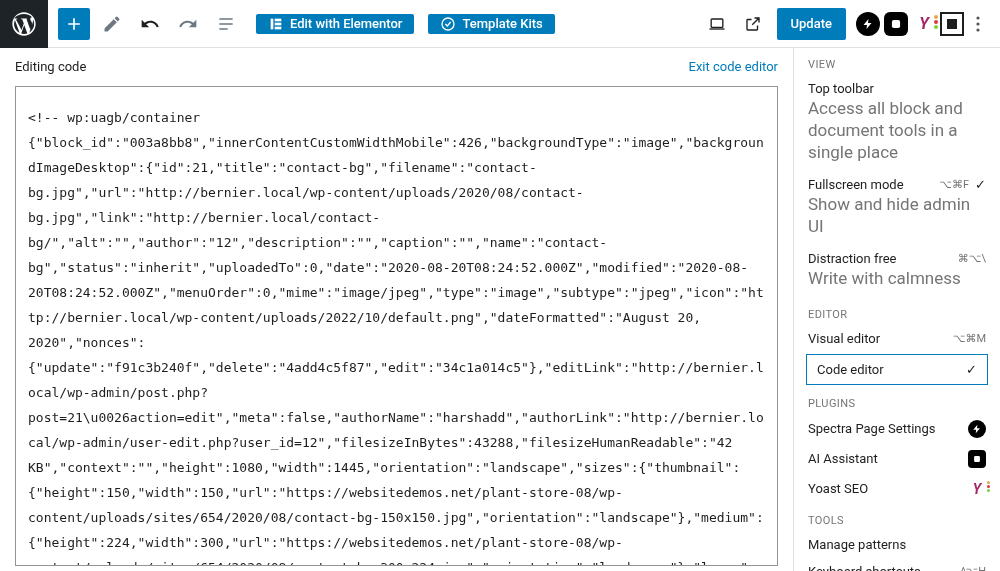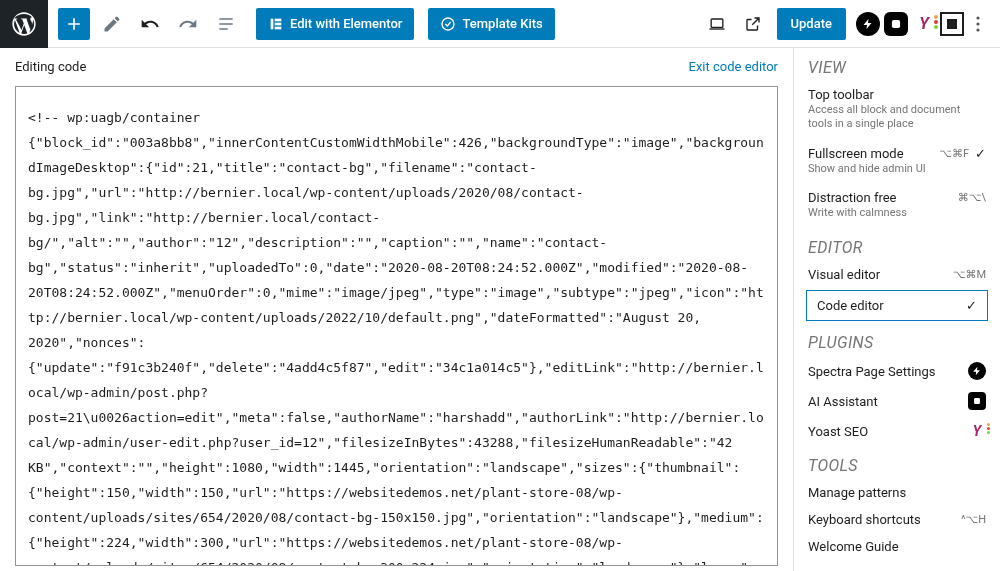--- a/index.html
+++ b/index.html
@@ -5,43 +5,43 @@
   * { box-sizing: border-box; margin: 0; padding: 0; font-family: -apple-system, BlinkMacSystemFont, "Segoe UI", Roboto, sans-serif; }
   body { background: #fff; width: 1000px; height: 571px; overflow: hidden; font-size: 13px; color: #1e1e1e; }
 
   .topbar { height: 48px; background: #fff; border-bottom: 1px solid #e0e0e0; display: flex; align-items: center; justify-content: space-between; }
   .topbar-left { display: flex; align-items: center; height: 100%; }
   .wp-logo { width: 48px; height: 48px; background: #1d2327; display: flex; align-items: center; justify-content: center; }
   .wp-logo svg { width: 28px; height: 28px; fill: #fff; }
   .add-btn { width: 32px; height: 32px; background: #007cba; color: #fff; display: flex; align-items: center; justify-content: center; margin-left: 10px; border-radius: 2px; }
   .tool-icon { width: 32px; height: 32px; display: flex; align-items: center; justify-content: center; color: #6c7781; margin-left: 6px; }
   .tool-icon.active { color: #1e1e1e; }
-  .pill-btn { height: 32px; background: #007cba; color: #fff; display: flex; align-items: center; padding: 0 12px; gap: 6px; margin-left: 14px; border-radius: 2px; font-size: 13px; font-weight: 500; }
+  .pill-btn { height: 20px; background: #007cba; color: #fff; display: flex; align-items: center; padding: 0 12px; gap: 6px; margin-left: 14px; border-radius: 2px; font-size: 13px; font-weight: 500; }
   .pill-btn svg { width: 16px; height: 16px; fill: #fff; }
 
   .topbar-right { display: flex; align-items: center; height: 100%; padding-right: 8px; }
   .right-icon { width: 36px; height: 36px; display: flex; align-items: center; justify-content: center; color: #1e1e1e; }
   .update-btn { height: 32px; background: #007cba; color: #fff; padding: 0 14px; display: flex; align-items: center; border-radius: 2px; font-weight: 500; margin: 0 6px; }
   .plug-icon { width: 24px; height: 24px; display: flex; align-items: center; justify-content: center; margin-left: 4px; }
   .plug-icon.spectra { background: #000; border-radius: 50%; }
   .plug-icon.ai { background: #000; border-radius: 6px; color:#fff; }
   .plug-icon.settings { border: 2px solid #1e1e1e; }
   .kebab { width: 28px; display:flex; align-items:center; justify-content:center; color:#555; }
 
   .main { position: absolute; top: 48px; left: 0; right: 207px; bottom: 0; padding: 0 15px; }
   .subhead { display:flex; justify-content:space-between; align-items:center; height: 28px; margin-top: 4px; }
   .subhead-left { font-size: 13px; color: #1e1e1e; }
   .subhead-right a { color: #007cba; font-size: 13px; text-decoration:none; }
   .code-box { border: 1px solid #949494; margin-top: 6px; padding: 18px 12px; font-family: Menlo, Consolas, monospace; font-size: 13px; line-height: 25px; color: #1e1e1e; height: 480px; overflow:hidden; word-wrap: break-word; }
 
   .sidebar { position:absolute; top:48px; right:0; bottom:0; width:207px; border-left:1px solid #e0e0e0; background:#fff; overflow:hidden; padding: 0; }
-  .section-hdr { font-size: 16px; color: #757575; text-transform: uppercase; padding: 10px 14px 4px; letter-spacing: 0.4px; font-style: italic; }
+  .section-hdr { font-size: 11px; color: #757575; text-transform: uppercase; padding: 10px 14px 4px; letter-spacing: 0.4px; }
   .menu-item { padding: 6px 14px; font-size: 13px; color:#1e1e1e; display:flex; align-items:center; justify-content:space-between; position:relative; }
   .menu-item.with-desc { flex-direction: column; align-items: flex-start; padding-bottom: 8px; }
-  .menu-item .desc { font-size: 11px; color: #757575; line-height: 1.3; margin-top:1px; }
+  .menu-item .desc { font-size: 17px; color: #757575; line-height: 1.3; margin-top:1px; }
   .menu-item .row { width:100%; display:flex; align-items:center; justify-content:space-between; }
   .shortcut { font-size: 11px; color: #757575; }
   .check { font-size: 13px; color:#1e1e1e; }
   .menu-item.boxed { border: 1px solid #007cba; margin: 2px 12px; padding: 7px 10px; }
   .menu-item .endicon { width:18px; height:18px; display:flex; align-items:center; justify-content:center; }
   .mini-spectra { width:18px; height:18px; background:#000; border-radius:50%; display:flex;align-items:center;justify-content:center; }
   .mini-ai { width:18px; height:18px; background:#000; border-radius:4px; display:flex;align-items:center;justify-content:center;color:#fff;}
 </style>
 </head>
 <body>

